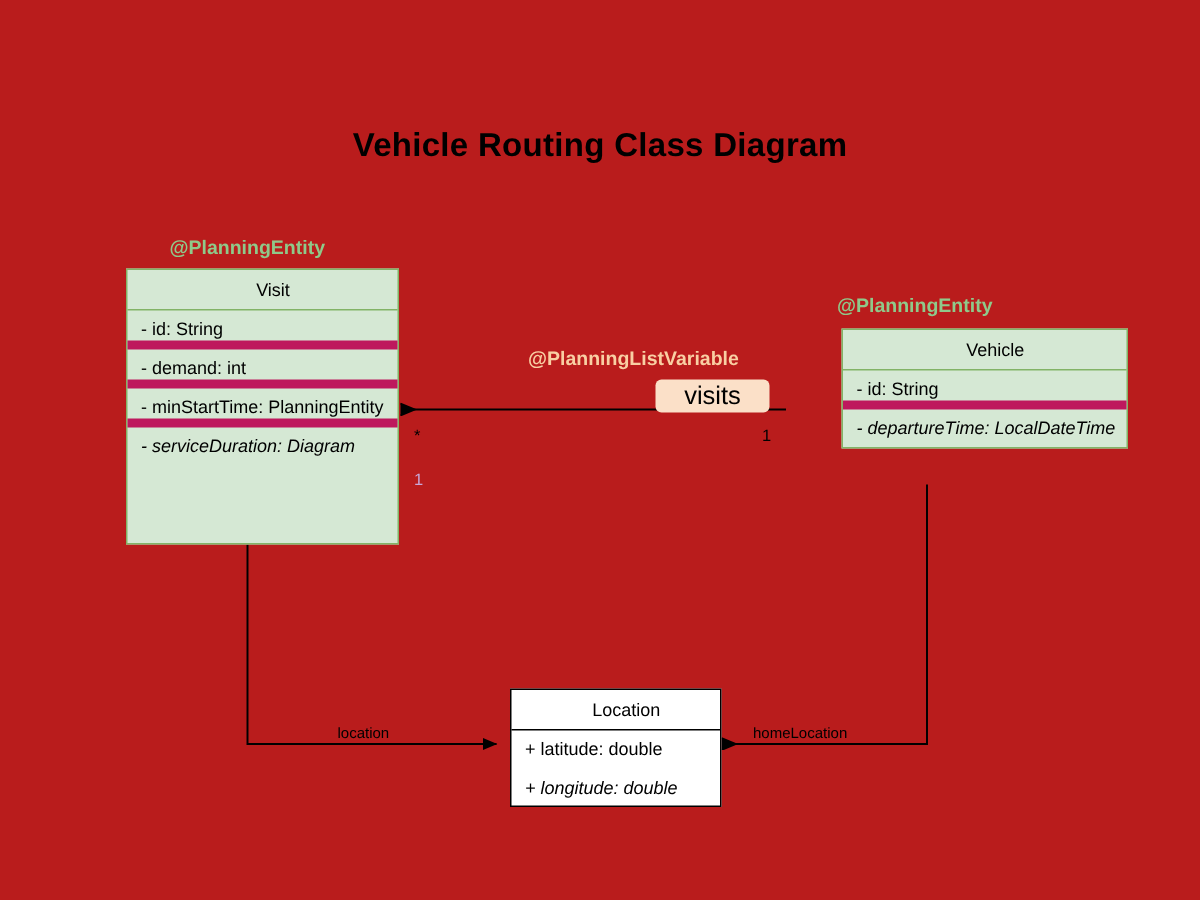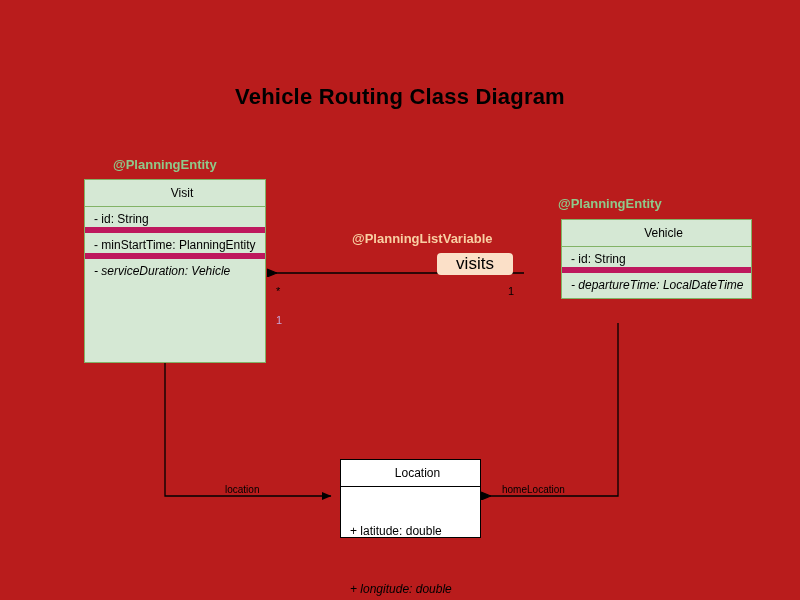--- a/index.html
+++ b/index.html
@@ -64,21 +64,20 @@
     line-height: 25px;
     padding-left: 9px;
     font-size: 12px;
     color: #000000;
     border-bottom: 6px solid #be185d;
   }
   .umlclass.plain .uml-row {
     height: 26px;
     line-height: 25px;
     border-bottom: none;
-    margin-top: 32px;
   }
   .uml-row.last {
     border-bottom: none;
     font-style: italic;
   }
 
   .annotation {
     position: absolute;
     font-size: 13px;
     font-weight: bold;
@@ -136,22 +135,23 @@
     <path d="M 165,363 L 165,496 L 331,496" fill="none" stroke="#000000" stroke-width="1.3" marker-end="url(#arrowOpenRight)"></path>
 
     <path d="M 618,323 L 618,496 L 490,496" fill="none" stroke="#000000" stroke-width="1.3" marker-end="url(#arrowOpenLeft)"></path>
   </svg>
 
   <div class="annotation green" style="left:113px; top:157px;">@PlanningEntity</div>
 
   <div class="umlclass" style="left:84px; top:179px; width:182px; height:184px;">
     <div class="uml-header">Visit</div>
     <div class="uml-row">- id: String</div>
+    <div class="uml-row">- demand: int</div>
     <div class="uml-row">- minStartTime: PlanningEntity</div>
-    <div class="uml-row last">- serviceDuration: Vehicle</div>
+    <div class="uml-row last">- serviceDuration: Diagram</div>
   </div>
 
   <div class="annotation green" style="left:558px; top:196px;">@PlanningEntity</div>
 
   <div class="umlclass" style="left:534px; top:219px; width:191px; height:80px;margin-left:27px;">
     <div class="uml-header">Vehicle</div>
     <div class="uml-row">- id: String</div>
     <div class="uml-row last">- departureTime: LocalDateTime</div>
   </div>
 

